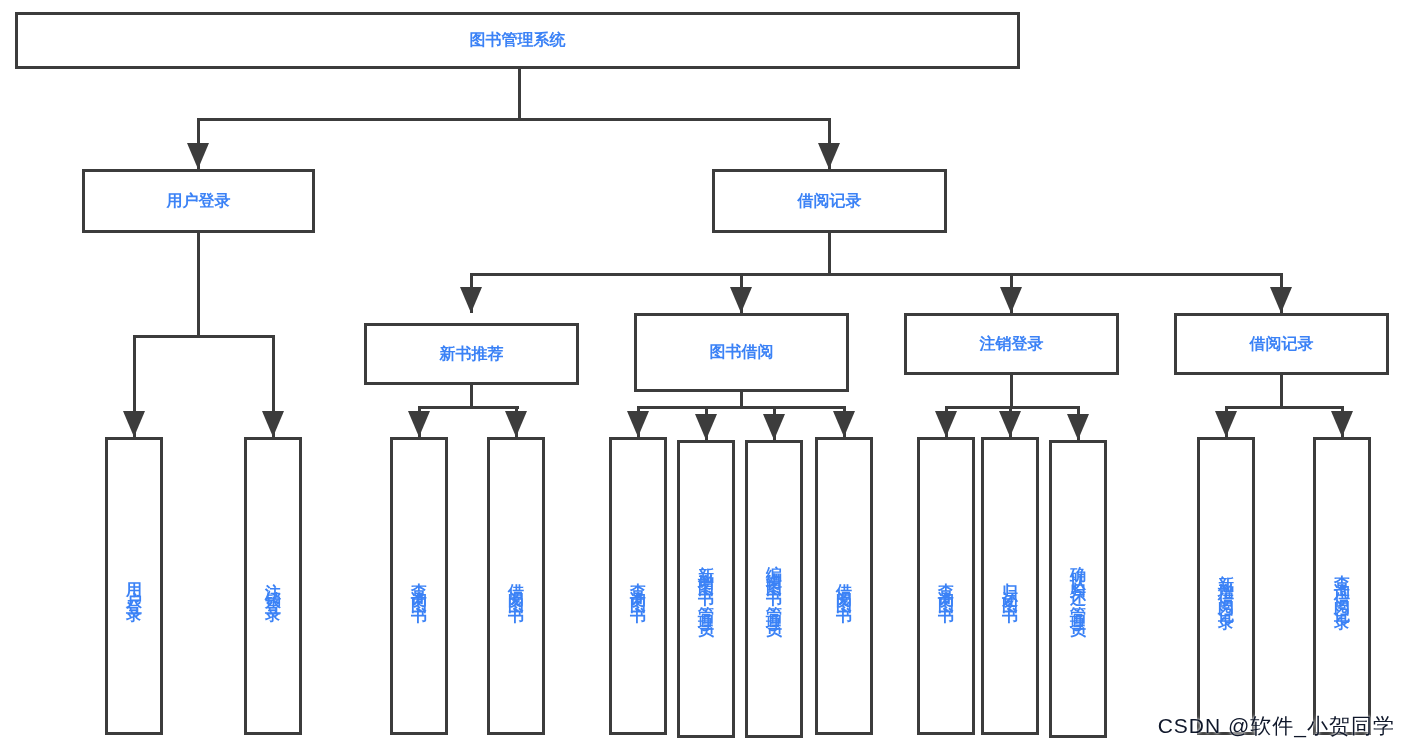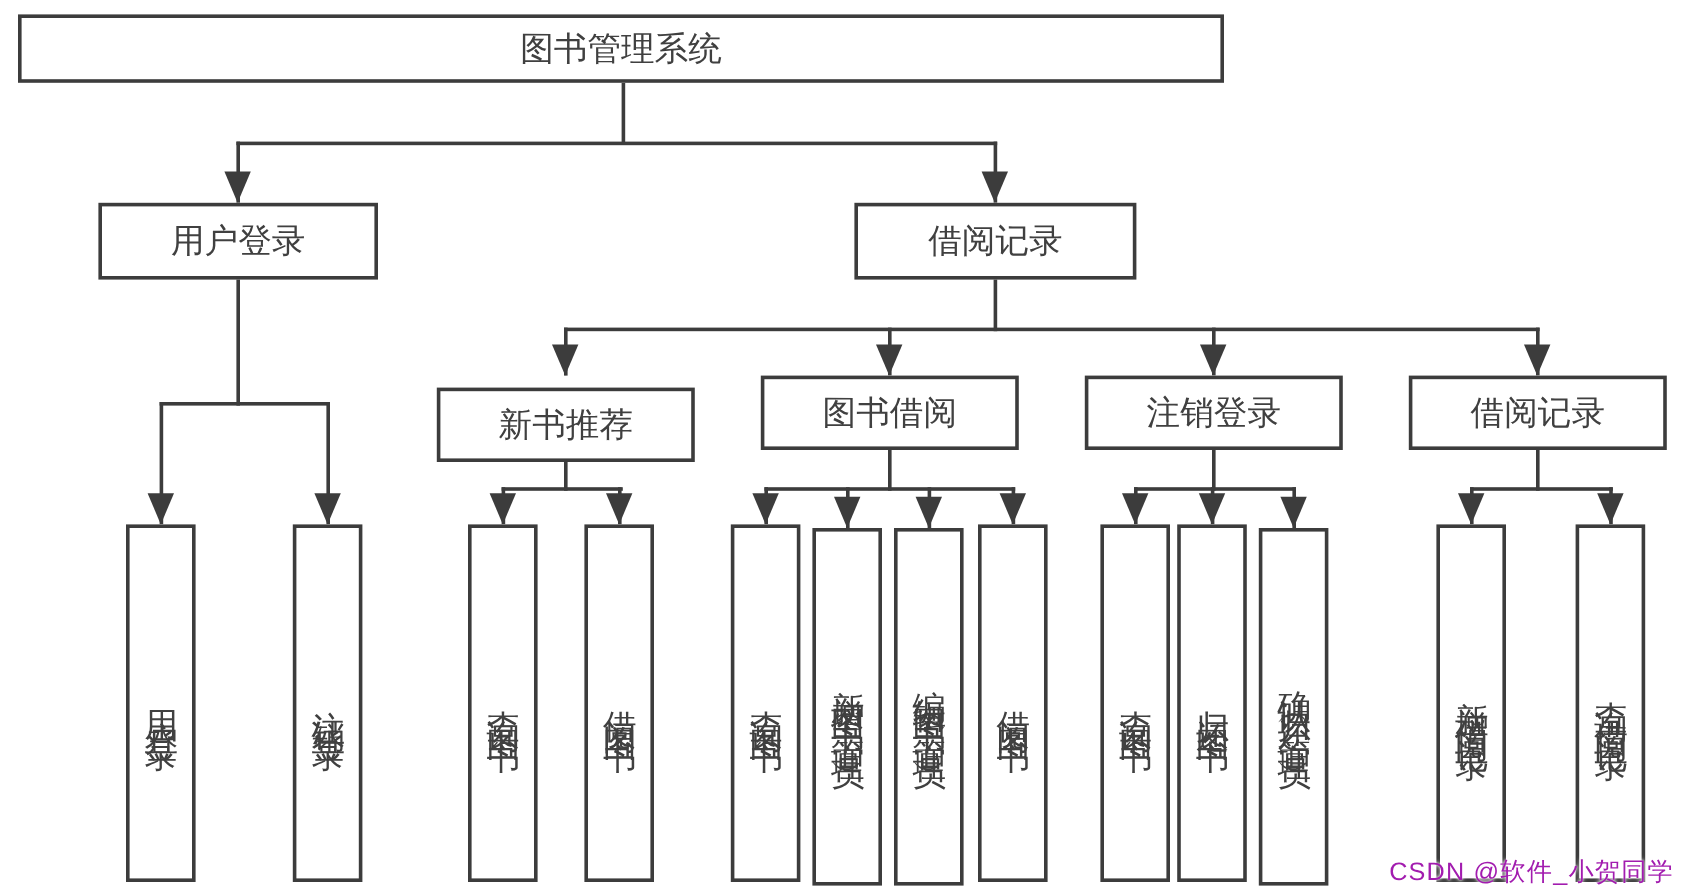--- a/index.html
+++ b/index.html
@@ -7,37 +7,37 @@
     width:1405px;height:747px;position:relative;overflow:hidden;
     background:#ffffff;
     font-family:"Liberation Sans","DejaVu Sans",sans-serif;
   }
   .box{
     position:absolute;box-sizing:border-box;
     border:3px solid #3c3c3c;background:#ffffff;
     display:flex;align-items:center;justify-content:center;
     z-index:2;
   }
-  .lbl{font-size:28px;color:#404040;white-space:nowrap;}
+  .lbl{font-size:16px;color:#3b82f6;white-space:nowrap;font-weight:bold;}
   .vbox .lbl{
     writing-mode:vertical-rl;text-orientation:mixed;
     letter-spacing:8px;line-height:1;white-space:normal;
   }
   .line{position:absolute;background:#3c3c3c;z-index:1;}
   .hline{height:3px;}
   .vline{width:3px;}
   .arrow{
     position:absolute;width:0;height:0;z-index:1;
     border-left:11px solid transparent;
     border-right:11px solid transparent;
     border-top:26px solid #3c3c3c;
   }
   .watermark{
     position:absolute;right:10px;bottom:7px;z-index:3;
-    font-size:21px;color:#a21caf;letter-spacing:1px;
+    font-size:21px;color:#0f172a;letter-spacing:1px;
     text-shadow:0 0 4px #ffffff,0 0 2px #ffffff;
   }
 </style>
 </head>
 <body>
 
 <div>
 
   <div class="line vline" style="left:518px;top:69px;height:51px;"></div>
   <div class="line hline" style="left:197px;top:118px;width:634px;"></div>
@@ -106,21 +106,21 @@
 <div class="box" style="left:82px;top:169px;width:233px;height:64px;">
   <span class="lbl">用户登录</span>
 </div>
 <div class="box" style="left:712px;top:169px;width:235px;height:64px;">
   <span class="lbl">借阅记录</span>
 </div>
 
 <div class="box" style="left:364px;top:323px;width:215px;height:62px;">
   <span class="lbl">新书推荐</span>
 </div>
-<div class="box" style="left:634px;top:313px;width:215px;height:62px;text-align:center;">
+<div class="box" style="left:634px;top:313px;width:215px;height:79px;text-align:center;">
   <span class="lbl">图书借阅</span>
 </div>
 <div class="box" style="left:904px;top:313px;width:215px;height:62px;">
   <span class="lbl">注销登录</span>
 </div>
 <div class="box" style="left:1174px;top:313px;width:215px;height:62px;">
   <span class="lbl">借阅记录</span>
 </div>
 
 <div class="box vbox" style="left:105px;top:437px;width:58px;height:298px;">

